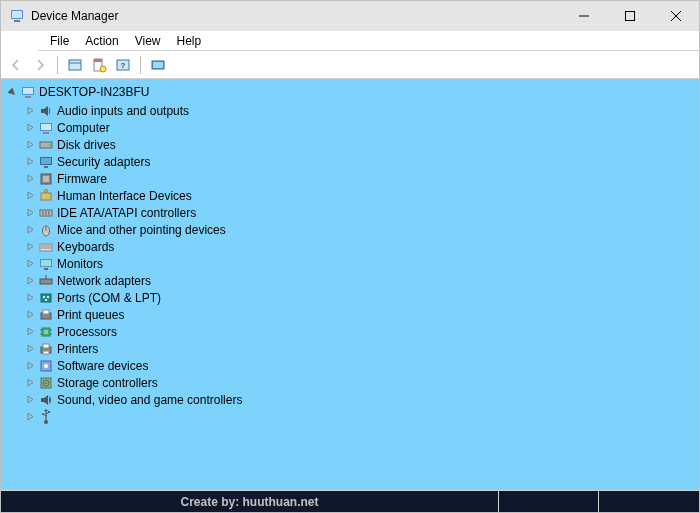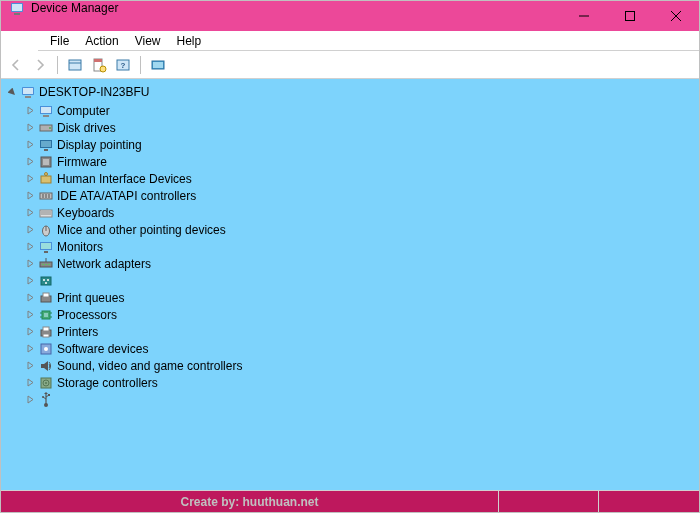--- a/index.html
+++ b/index.html
@@ -12,22 +12,23 @@
     height: 513px;
     overflow: hidden;
     border: 1px solid #c0c0c0;
     display: flex;
     flex-direction: column;
   }
   
   .titlebar {
     height: 30px;
     display: flex;
+    align-items: center;
     padding: 0 0 0 8px;
-    background: #ec4899;
+    background: #e5e5e5;
   }
   .title-icon {
     width: 16px; height: 16px;
     margin-right: 6px;
     display: flex; align-items: center; justify-content: center;
   }
   .title-text { flex: 1; font-size: 12px; color: #000; }
   .win-controls { display: flex; }
   .win-btn {
     width: 46px; height: 30px;
@@ -102,21 +103,21 @@
   .cat-label {
     font-size: 12px;
     color: #000;
     white-space: nowrap;
   }
   .root-label { font-size: 12px; }
   
   .statusbar {
     height: 22px;
     border-top: 1px solid #d0d0d0;
-    background: #be185d;
+    background: #0f172a;
     display: flex;
     align-items: center;
   }
   .status-seg {
     border-right: 1px solid #d0d0d0;
     height: 100%;
   }
   .status-seg.s1 { flex: 1; display:flex; align-items:center; justify-content:center;}
   .status-seg.s2 { width: 100px; }
   .status-seg.s3 { width: 100px; border-right: none;}
@@ -223,20 +224,34 @@
   </div>
   <div id="cat-list">
       <div class="tree-item">
         <span class="expander">
           <svg width="9" height="9" viewBox="0 0 9 9">
             <path d="M2 1 L7 4.5 L2 8 Z" fill="none" stroke="#808080" stroke-width="1"></path>
           </svg>
         </span>
         <span class="cat-icon">
           <svg width="16" height="16" viewBox="0 0 16 16">
+            <path d="M3 6h3l4-3v10l-4-3H3z" fill="#555"></path>
+            <path d="M11 5c1 1 1 5 0 6" fill="none" stroke="#555"></path>
+          </svg>
+        </span>
+        <span class="cat-label">Audio inputs and outputs</span>
+      </div>
+      <div class="tree-item">
+        <span class="expander">
+          <svg width="9" height="9" viewBox="0 0 9 9">
+            <path d="M2 1 L7 4.5 L2 8 Z" fill="none" stroke="#808080" stroke-width="1"></path>
+          </svg>
+        </span>
+        <span class="cat-icon">
+          <svg width="16" height="16" viewBox="0 0 16 16">
             <rect x="2" y="3" width="12" height="8" fill="#4a90d9"></rect>
             <rect x="3" y="4" width="10" height="6" fill="#cfe6f7"></rect>
             <rect x="5" y="12" width="6" height="2" fill="#888"></rect>
           </svg>
         </span>
         <span class="cat-label">Computer</span>
       </div>
       <div class="tree-item">
         <span class="expander">
           <svg width="9" height="9" viewBox="0 0 9 9">
@@ -257,21 +272,21 @@
             <path d="M2 1 L7 4.5 L2 8 Z" fill="none" stroke="#808080" stroke-width="1"></path>
           </svg>
         </span>
         <span class="cat-icon">
           <svg width="16" height="16" viewBox="0 0 16 16">
             <rect x="2" y="3" width="12" height="8" fill="#2a70a0"></rect>
             <rect x="3" y="4" width="10" height="6" fill="#6ac"></rect>
             <rect x="6" y="12" width="4" height="2" fill="#666"></rect>
           </svg>
         </span>
-        <span class="cat-label">Display pointing</span>
+        <span class="cat-label">Security adapters</span>
       </div>
       <div class="tree-item">
         <span class="expander">
           <svg width="9" height="9" viewBox="0 0 9 9">
             <path d="M2 1 L7 4.5 L2 8 Z" fill="none" stroke="#808080" stroke-width="1"></path>
           </svg>
         </span>
         <span class="cat-icon">
           <svg width="16" height="16" viewBox="0 0 16 16">
             <rect x="3" y="3" width="10" height="10" fill="#888" stroke="#555"></rect>
@@ -312,40 +327,40 @@
         <span class="cat-label">IDE ATA/ATAPI controllers</span>
       </div>
       <div class="tree-item">
         <span class="expander">
           <svg width="9" height="9" viewBox="0 0 9 9">
             <path d="M2 1 L7 4.5 L2 8 Z" fill="none" stroke="#808080" stroke-width="1"></path>
           </svg>
         </span>
         <span class="cat-icon">
           <svg width="16" height="16" viewBox="0 0 16 16">
+            <ellipse cx="8" cy="9" rx="3.5" ry="5" fill="#ccc" stroke="#666"></ellipse>
+            <line x1="8" y1="4" x2="8" y2="9" stroke="#666"></line>
+          </svg>
+        </span>
+        <span class="cat-label">Mice and other pointing devices</span>
+      </div>
+      <div class="tree-item">
+        <span class="expander">
+          <svg width="9" height="9" viewBox="0 0 9 9">
+            <path d="M2 1 L7 4.5 L2 8 Z" fill="none" stroke="#808080" stroke-width="1"></path>
+          </svg>
+        </span>
+        <span class="cat-icon">
+          <svg width="16" height="16" viewBox="0 0 16 16">
             <rect x="2" y="5" width="12" height="7" fill="#ddd" stroke="#888"></rect>
             <line x1="3" y1="7" x2="13" y2="7" stroke="#888"></line>
             <line x1="3" y1="9" x2="13" y2="9" stroke="#888"></line>
           </svg>
         </span>
         <span class="cat-label">Keyboards</span>
-      </div>
-      <div class="tree-item">
-        <span class="expander">
-          <svg width="9" height="9" viewBox="0 0 9 9">
-            <path d="M2 1 L7 4.5 L2 8 Z" fill="none" stroke="#808080" stroke-width="1"></path>
-          </svg>
-        </span>
-        <span class="cat-icon">
-          <svg width="16" height="16" viewBox="0 0 16 16">
-            <ellipse cx="8" cy="9" rx="3.5" ry="5" fill="#ccc" stroke="#666"></ellipse>
-            <line x1="8" y1="4" x2="8" y2="9" stroke="#666"></line>
-          </svg>
-        </span>
-        <span class="cat-label">Mice and other pointing devices</span>
       </div>
       <div class="tree-item">
         <span class="expander">
           <svg width="9" height="9" viewBox="0 0 9 9">
             <path d="M2 1 L7 4.5 L2 8 Z" fill="none" stroke="#808080" stroke-width="1"></path>
           </svg>
         </span>
         <span class="cat-icon">
           <svg width="16" height="16" viewBox="0 0 16 16">
             <rect x="2" y="3" width="12" height="8" fill="#4a90d9"></rect>
@@ -379,20 +394,21 @@
           </svg>
         </span>
         <span class="cat-icon">
           <svg width="16" height="16" viewBox="0 0 16 16">
             <rect x="3" y="4" width="10" height="8" fill="#2a8a8a" stroke="#166"></rect>
             <circle cx="6" cy="7" r="1" fill="#fff"></circle>
             <circle cx="10" cy="7" r="1" fill="#fff"></circle>
             <circle cx="8" cy="10" r="1" fill="#fff"></circle>
           </svg>
         </span>
+        <span class="cat-label">Ports (COM &amp; LPT)</span>
       </div>
       <div class="tree-item">
         <span class="expander">
           <svg width="9" height="9" viewBox="0 0 9 9">
             <path d="M2 1 L7 4.5 L2 8 Z" fill="none" stroke="#808080" stroke-width="1"></path>
           </svg>
         </span>
         <span class="cat-icon">
           <svg width="16" height="16" viewBox="0 0 16 16">
             <rect x="3" y="6" width="10" height="6" fill="#888" stroke="#555"></rect>
@@ -449,40 +465,40 @@
         <span class="cat-label">Software devices</span>
       </div>
       <div class="tree-item">
         <span class="expander">
           <svg width="9" height="9" viewBox="0 0 9 9">
             <path d="M2 1 L7 4.5 L2 8 Z" fill="none" stroke="#808080" stroke-width="1"></path>
           </svg>
         </span>
         <span class="cat-icon">
           <svg width="16" height="16" viewBox="0 0 16 16">
-            <path d="M3 6h3l4-3v10l-4-3H3z" fill="#555"></path>
-            <path d="M11 4c2 2 2 6 0 8M11 6c1 1 1 3 0 4" fill="none" stroke="#555"></path>
-          </svg>
-        </span>
-        <span class="cat-label">Sound, video and game controllers</span>
-      </div>
-      <div class="tree-item">
-        <span class="expander">
-          <svg width="9" height="9" viewBox="0 0 9 9">
-            <path d="M2 1 L7 4.5 L2 8 Z" fill="none" stroke="#808080" stroke-width="1"></path>
-          </svg>
-        </span>
-        <span class="cat-icon">
-          <svg width="16" height="16" viewBox="0 0 16 16">
             <rect x="3" y="3" width="10" height="10" fill="#8a8" stroke="#575"></rect>
             <circle cx="8" cy="8" r="3" fill="none" stroke="#575"></circle>
             <circle cx="8" cy="8" r="1" fill="#575"></circle>
           </svg>
         </span>
         <span class="cat-label">Storage controllers</span>
+      </div>
+      <div class="tree-item">
+        <span class="expander">
+          <svg width="9" height="9" viewBox="0 0 9 9">
+            <path d="M2 1 L7 4.5 L2 8 Z" fill="none" stroke="#808080" stroke-width="1"></path>
+          </svg>
+        </span>
+        <span class="cat-icon">
+          <svg width="16" height="16" viewBox="0 0 16 16">
+            <path d="M3 6h3l4-3v10l-4-3H3z" fill="#555"></path>
+            <path d="M11 4c2 2 2 6 0 8M11 6c1 1 1 3 0 4" fill="none" stroke="#555"></path>
+          </svg>
+        </span>
+        <span class="cat-label">Sound, video and game controllers</span>
       </div>
       <div class="tree-item">
         <span class="expander">
           <svg width="9" height="9" viewBox="0 0 9 9">
             <path d="M2 1 L7 4.5 L2 8 Z" fill="none" stroke="#808080" stroke-width="1"></path>
           </svg>
         </span>
         <span class="cat-icon">
           <svg width="16" height="16" viewBox="0 0 16 16">
             <circle cx="8" cy="13" r="2" fill="#555"></circle>

